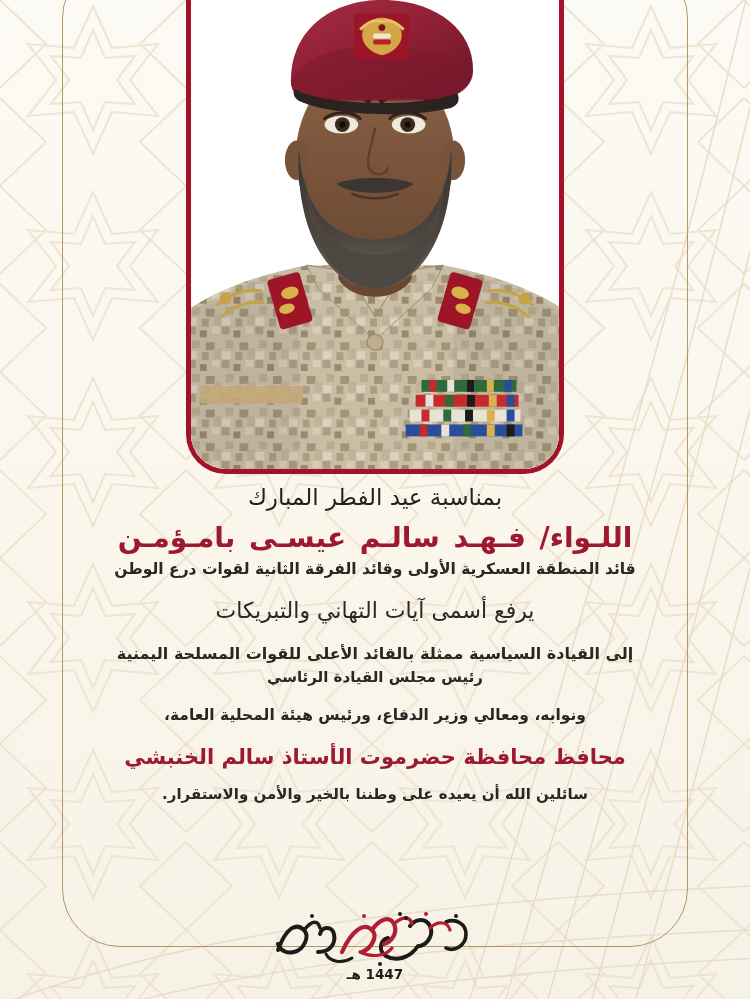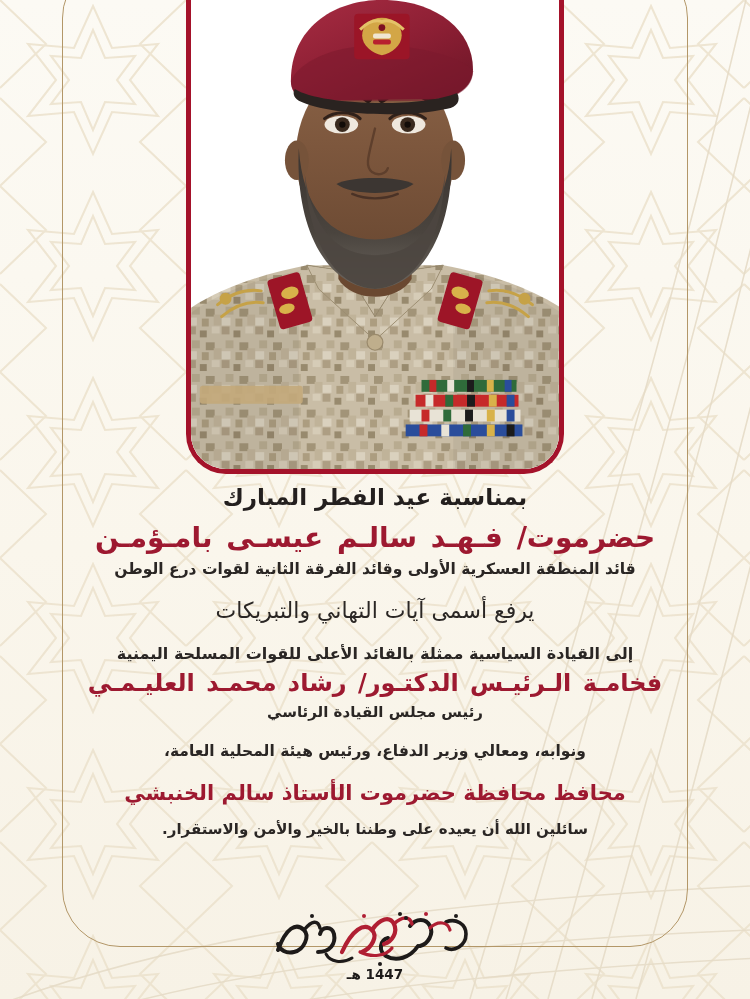--- a/index.html
+++ b/index.html
@@ -82,21 +82,21 @@
   .line {
     margin: 0;
     line-height: 1.35;
     color: #221f1e;
     direction: rtl;
     unicode-bidi: embed;
   }
 
   .occasion {
     font-size: 23px;
-    font-weight: 700;
+    font-weight: 400;
     letter-spacing: 0px;
     margin-bottom: 6px;
     color: #231f1e;
   }
 
   .hero-name {
     font-size: 28px;
     font-weight: 700;
     color: #9d1930;
     letter-spacing: 1.2px;
@@ -398,25 +398,24 @@
             </g>
             <circle cx="0" cy="-8" r="3.4" fill="#7d1020"></circle>
           </g>
         </g>
       </svg>
     </div>
   </div>
 
   <div class="content">
     <p class="line occasion">بمناسبة عيد الفطر المبارك</p>
-    <p class="line hero-name">حضرموت/ فـهـد سالـم عيسـى بامـؤمـن</p>
+    <p class="line hero-name">اللـواء/ فـهـد سالـم عيسـى بامـؤمـن</p>
     <p class="line hero-title">قائد المنطقة العسكرية الأولى وقائد الفرقة الثانية لقوات درع الوطن</p>
     <p class="line greet">يرفع أسمى آيات التهاني والتبريكات</p>
     <p class="line addressee-intro">إلى القيادة السياسية ممثلة بالقائد الأعلى للقوات المسلحة اليمنية</p>
-    <p class="line addressee-name">فخامـة الـرئيـس الدكتـور/ رشاد محمـد العليـمـي</p>
     <p class="line addressee-role">رئيس مجلس القيادة الرئاسي</p>
     <p class="line deputies">ونوابه، ومعالي وزير الدفاع، ورئيس هيئة المحلية العامة،</p>
     <p class="line governor-name">محافظ محافظة حضرموت الأستاذ سالم الخنبشي</p>
     <p class="line closing">سائلين الله أن يعيده على وطننا بالخير والأمن والاستقرار.</p>
   </div>
 
   <div class="calligraphy">
     <svg width="230" height="66" viewBox="0 0 230 66">
       <g fill="none" stroke-linecap="round" stroke-linejoin="round">
 

